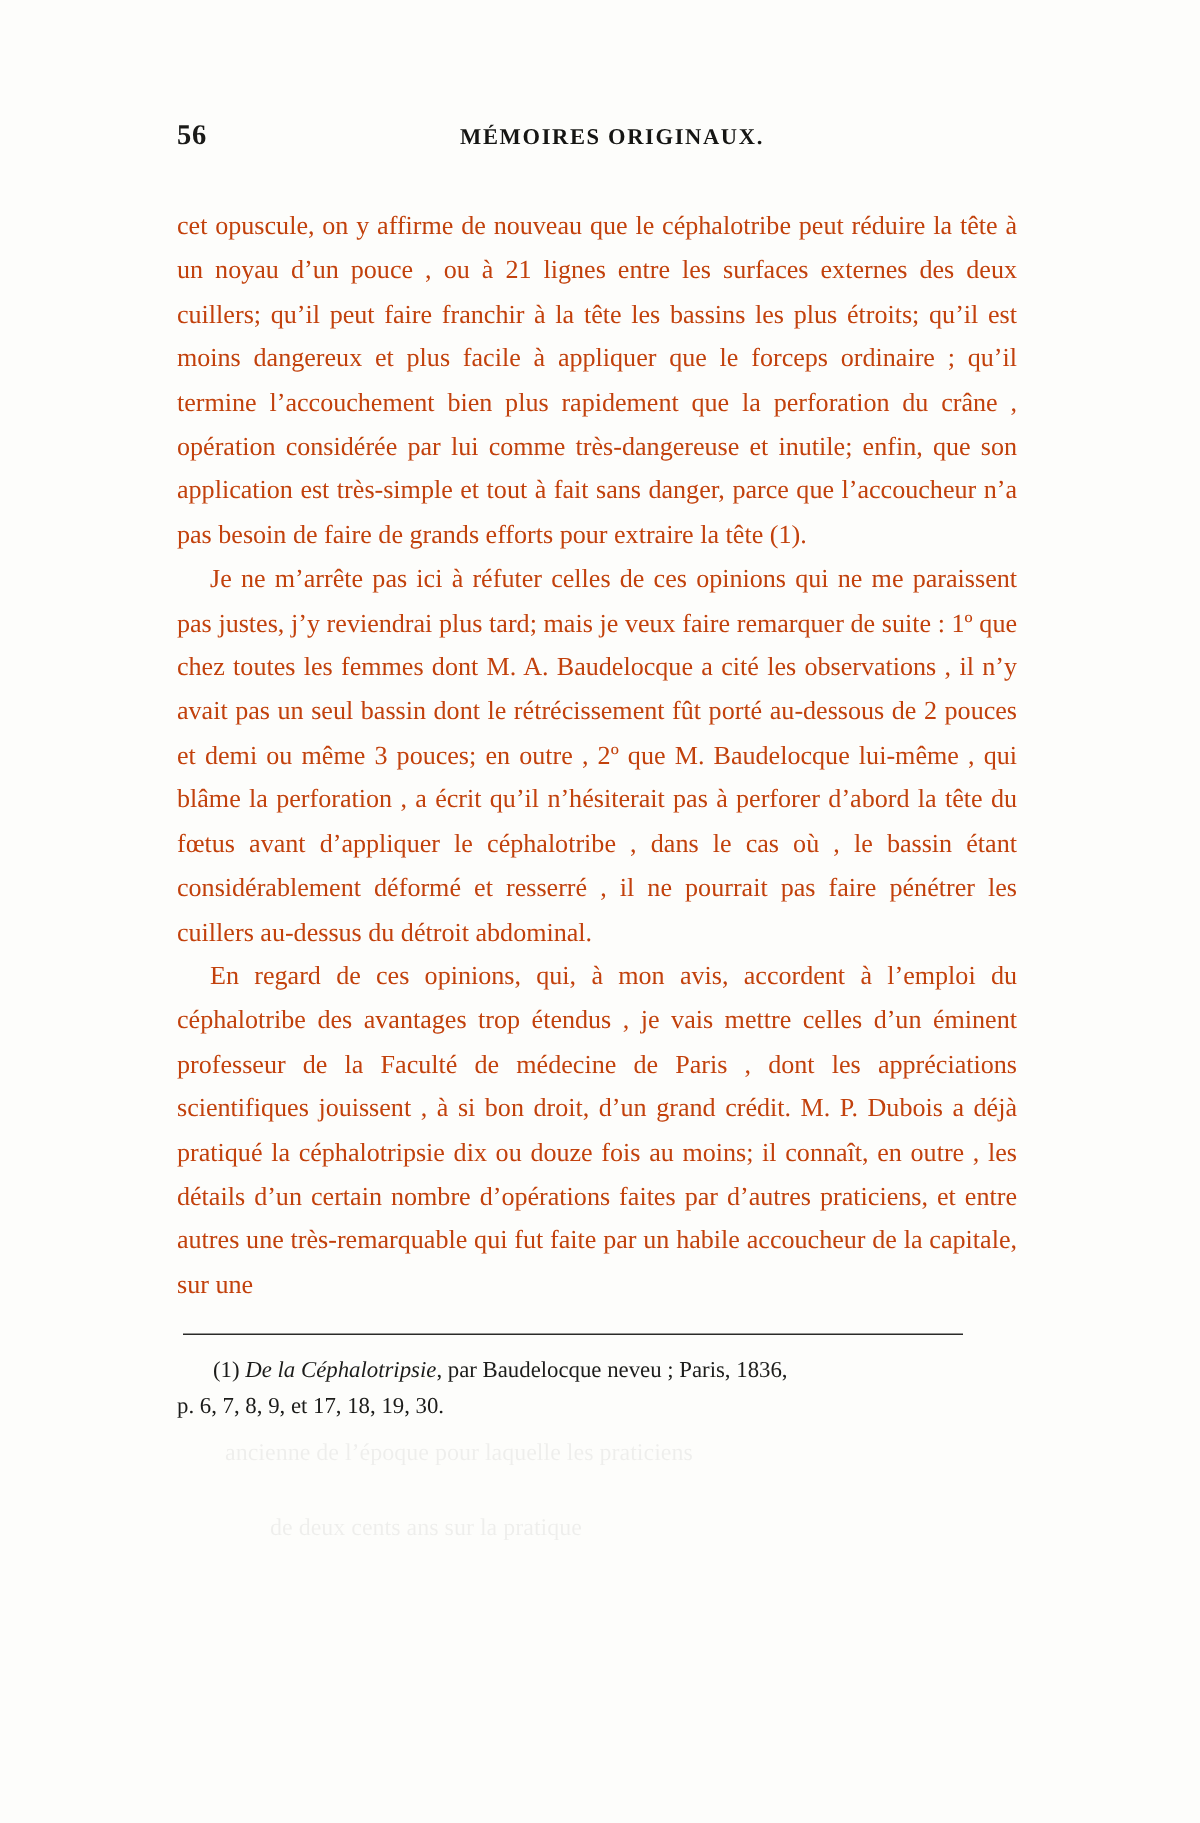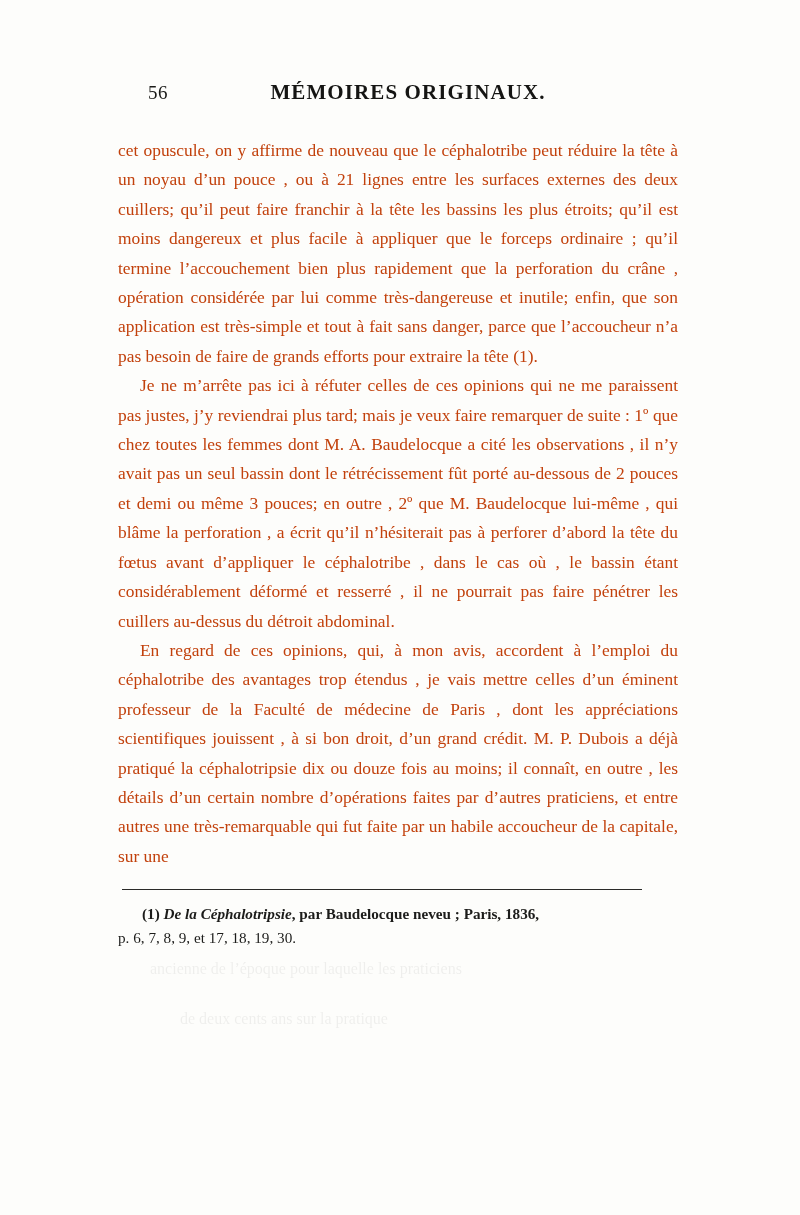--- a/index.html
+++ b/index.html
@@ -23,30 +23,29 @@
     width: 560px;
   }
   .header {
     display: flex;
     align-items: baseline;
     height: 30px;
     margin-bottom: 26px;
   }
   .folio {
     font-size: 19px;
-    font-weight: normal;
+    font-weight: bold;
     letter-spacing: 0.5px;
     width: 80px;
     color: #1a1a18;
-    text-align: center;
   }
   .running-head {
     flex: 1;
     text-align: center;
-    font-size: 21px;
+    font-size: 15px;
     font-weight: bold;
     letter-spacing: 1.1px;
     text-transform: uppercase;
     padding-right: 60px;
     color: #151513;
   }
   .body-text p {
     margin: 0;
     font-size: 17.4px;
     line-height: 29.4px;
@@ -67,21 +66,20 @@
   }
   .footnote {
     font-size: 15.2px;
     line-height: 24px;
     text-align: justify;
     color: #1c1c1a;
   }
   .footnote .fn-indent {
     text-indent: 24px;
     display: block;
-    font-weight: bold;
   }
   .footnote i {
     font-style: italic;
   }
   .ghost {
     position: absolute;
     opacity: 0.055;
     font-size: 16px;
     font-family: "Liberation Serif", serif;
     color: #000;

